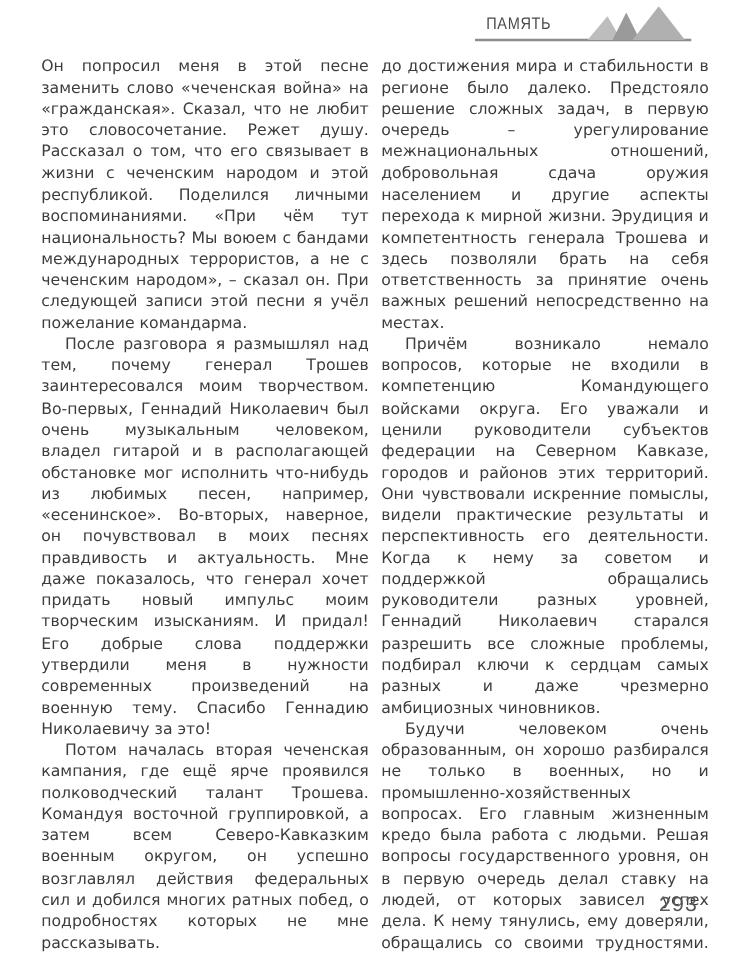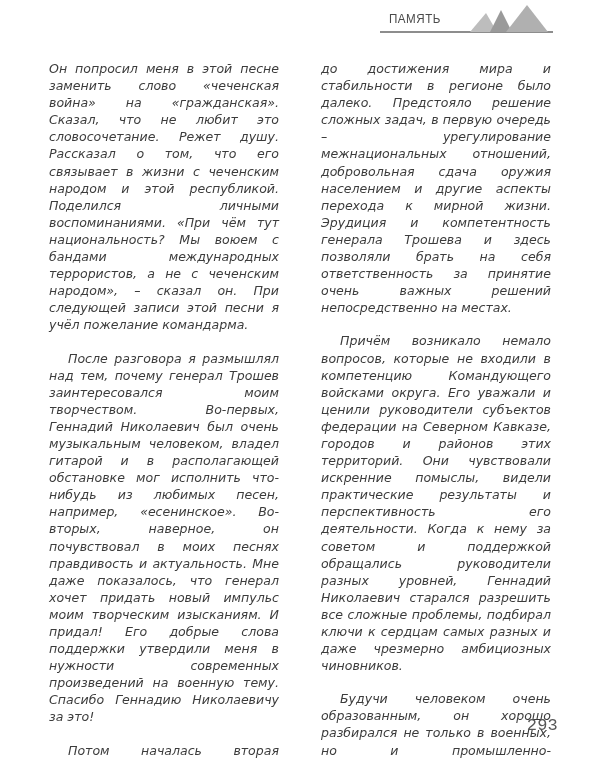--- a/index.html
+++ b/index.html
@@ -70,23 +70,22 @@
     line-height: 17.1px;
     text-align: justify;
     text-justify: inter-word;
     color: #3c3c3c;
     hyphens: manual;
   }
   .column.left  { left: 33px; }
   .column.right { left: 305px; }
 
   .column p {
-    margin: 16px;
+    margin: 0;
     text-indent: 0;
-    font-style: italic;
   }
   .column p.indent {
     text-indent: 19px;
   }
 
   
   .folio {
     position: absolute;
     left: 0;
     top: 719px;

